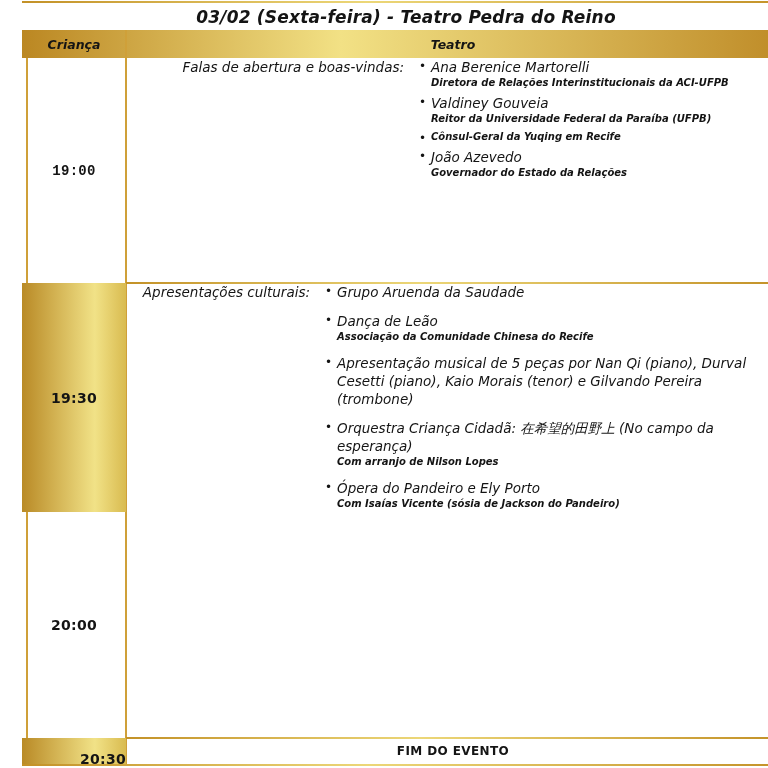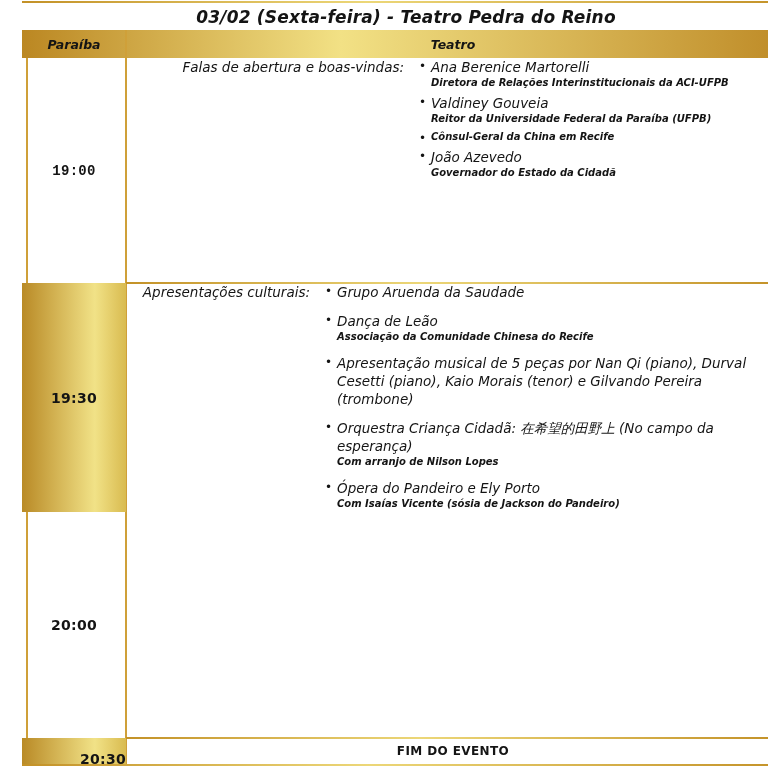--- a/index.html
+++ b/index.html
@@ -86,21 +86,21 @@
 </head>
 <body>
 
 <div id="page">
 
   <div class="gold-hline line-top"></div>
 
   <div class="title">03/02 (Sexta-feira) - Teatro Pedra do Reino</div>
 
   <div class="header-band"></div>
-  <div class="header-label header-time">Paraíba</div>
+  <div class="header-label header-time">Criança</div>
   <div class="header-label header-venue">Teatro</div>
 
   <div class="gold-vline line-left"></div>
   <div class="gold-vline line-col"></div>
   <div class="gold-vline line-right"></div>
   <div class="gold-hline line-row1"></div>
 
   <div class="gold-cell cell-1930"></div>
   <div class="gold-cell cell-2030"></div>
 
@@ -115,25 +115,25 @@
       <div class="item-list speakers">
         <div class="item">
           <div class="item-name">Ana Berenice Martorelli</div>
           <div class="item-role">Diretora de Relações Interinstitucionais da ACI-UFPB</div>
         </div>
         <div class="item">
           <div class="item-name">Valdiney Gouveia</div>
           <div class="item-role">Reitor da Universidade Federal da Paraíba (UFPB)</div>
         </div>
         <div class="item">
-          <div class="item-role">Cônsul-Geral da China em Recife</div>
+          <div class="item-role">Cônsul-Geral da Yuqing em Recife</div>
         </div>
         <div class="item">
           <div class="item-name">João Azevedo</div>
-          <div class="item-role">Governador do Estado da Cidadã</div>
+          <div class="item-role">Governador do Estado da Relações</div>
         </div>
       </div>
     </div>
   </div>
 
   <div class="content-block block-cultural">
     <div class="content-row">
       <div class="session-label label-cultural">Apresentações culturais:</div>
       <div class="item-list acts list-acts">
         <div class="item">

